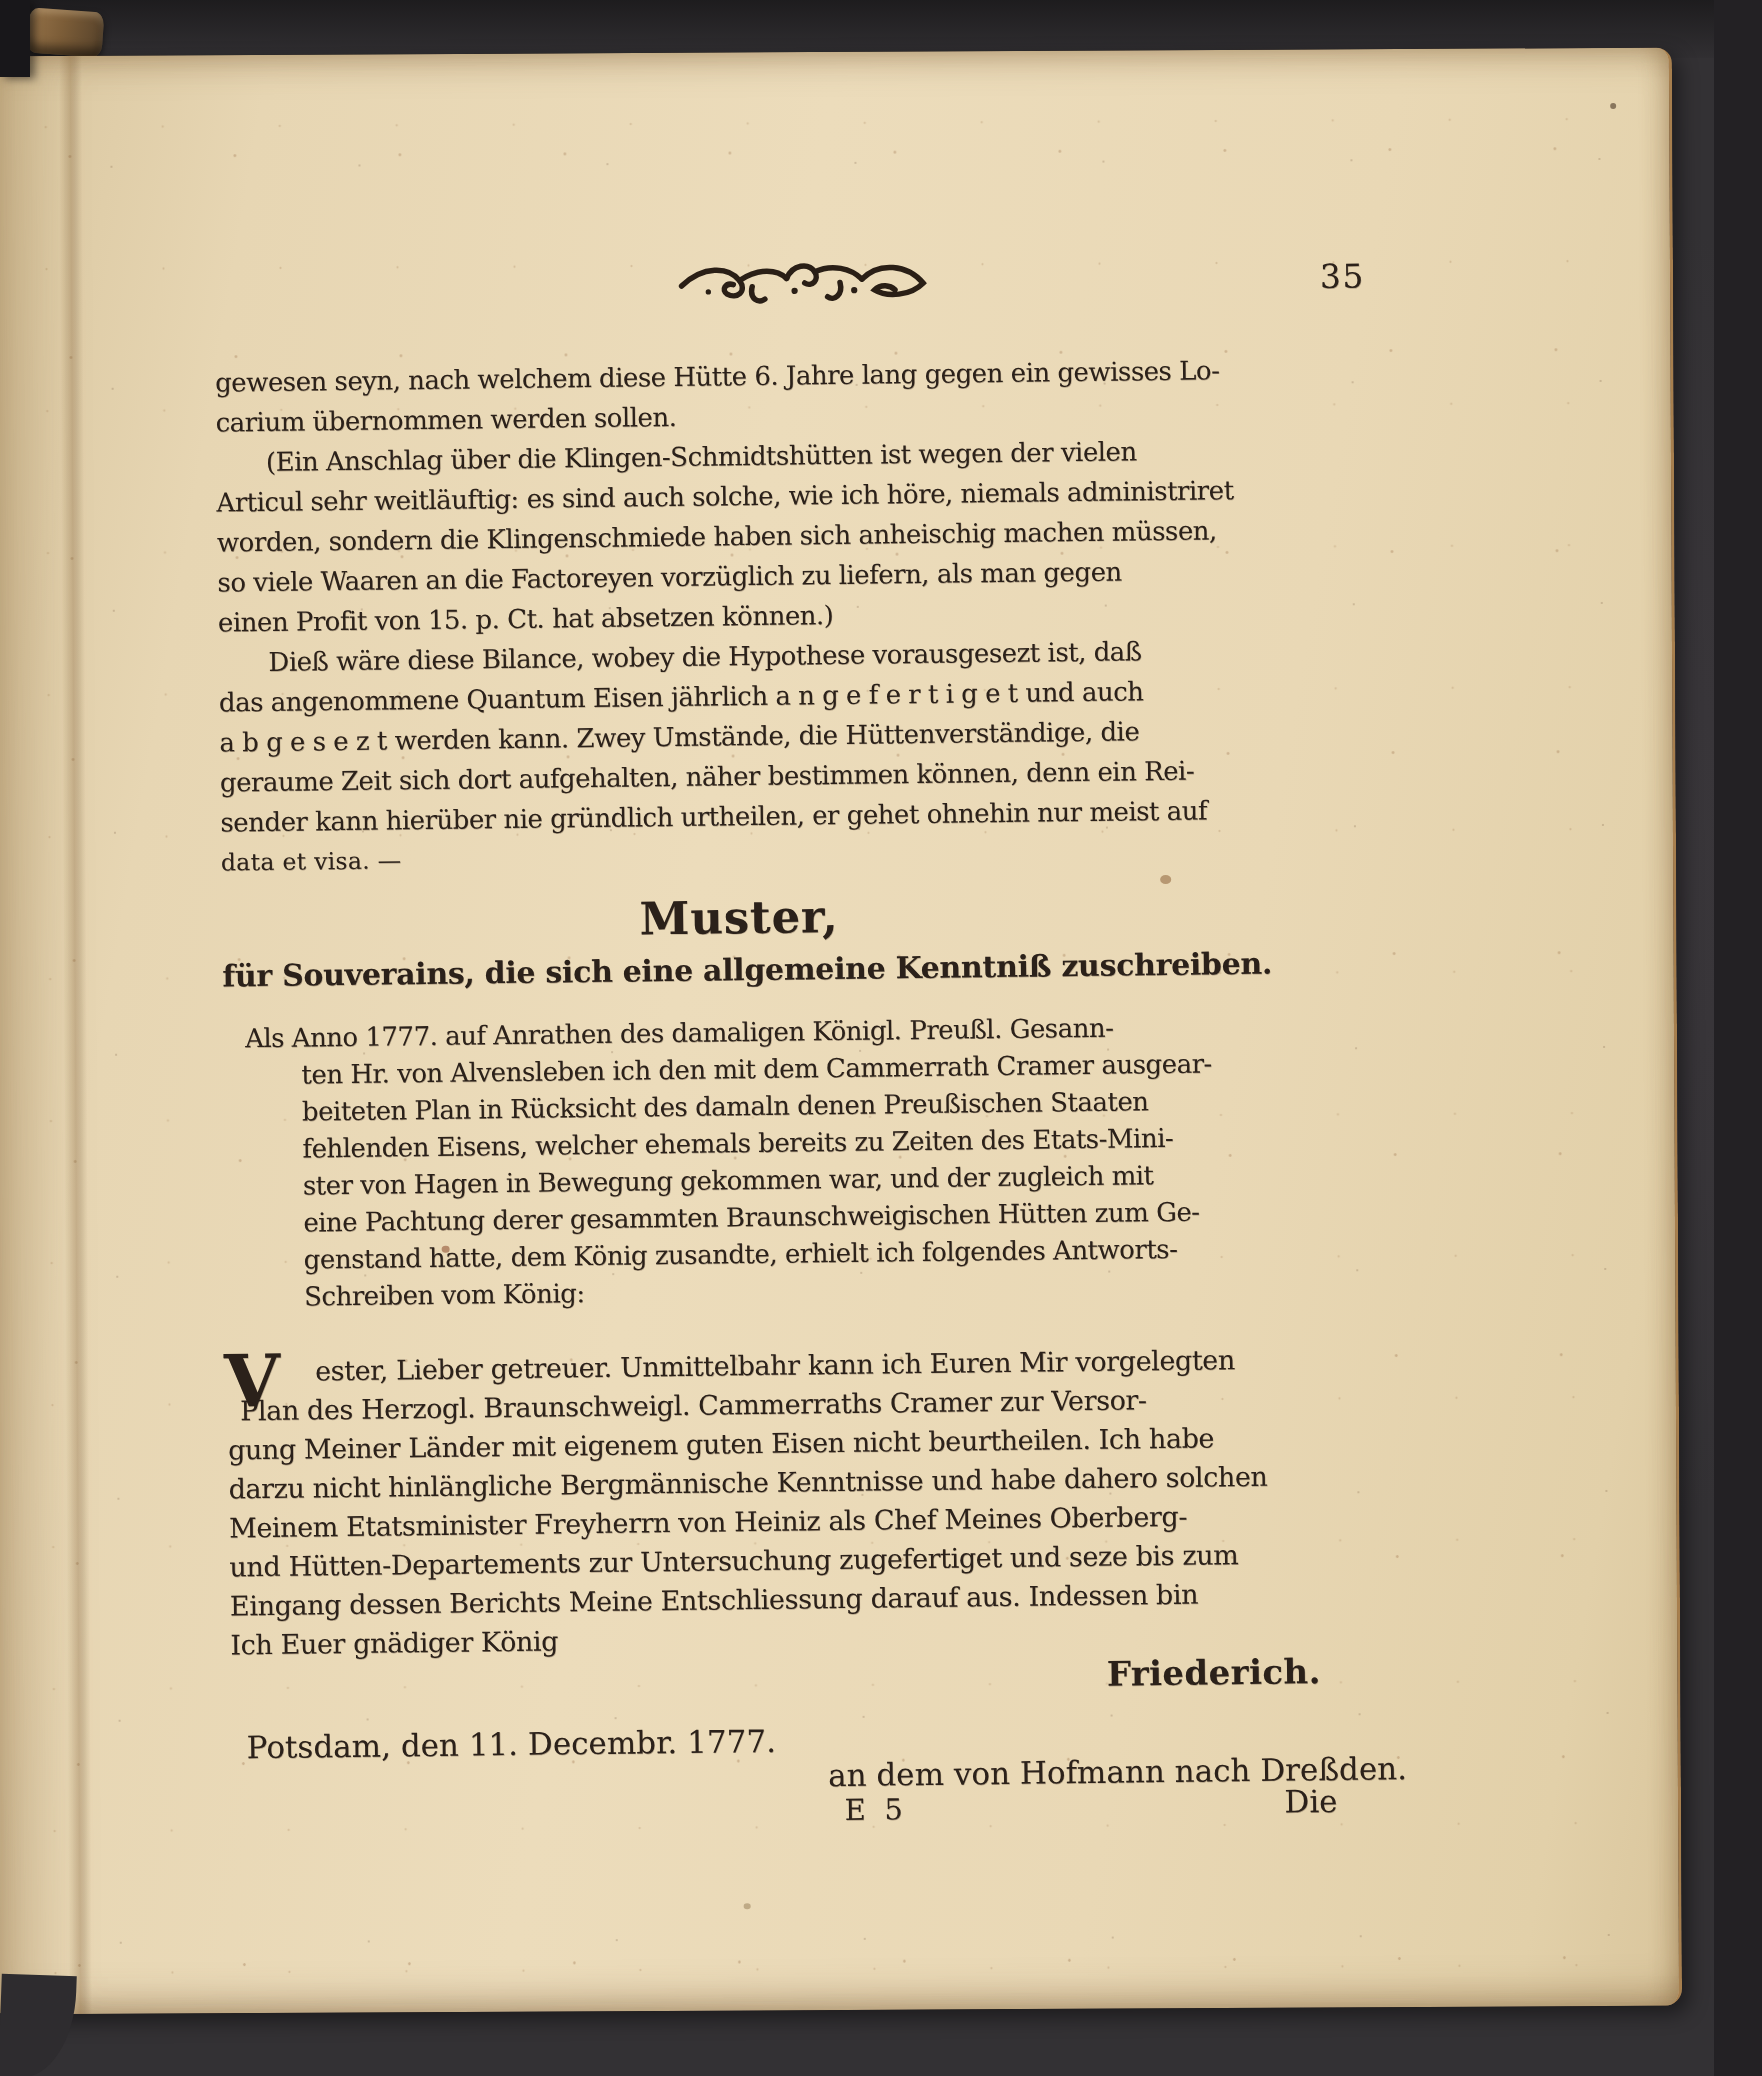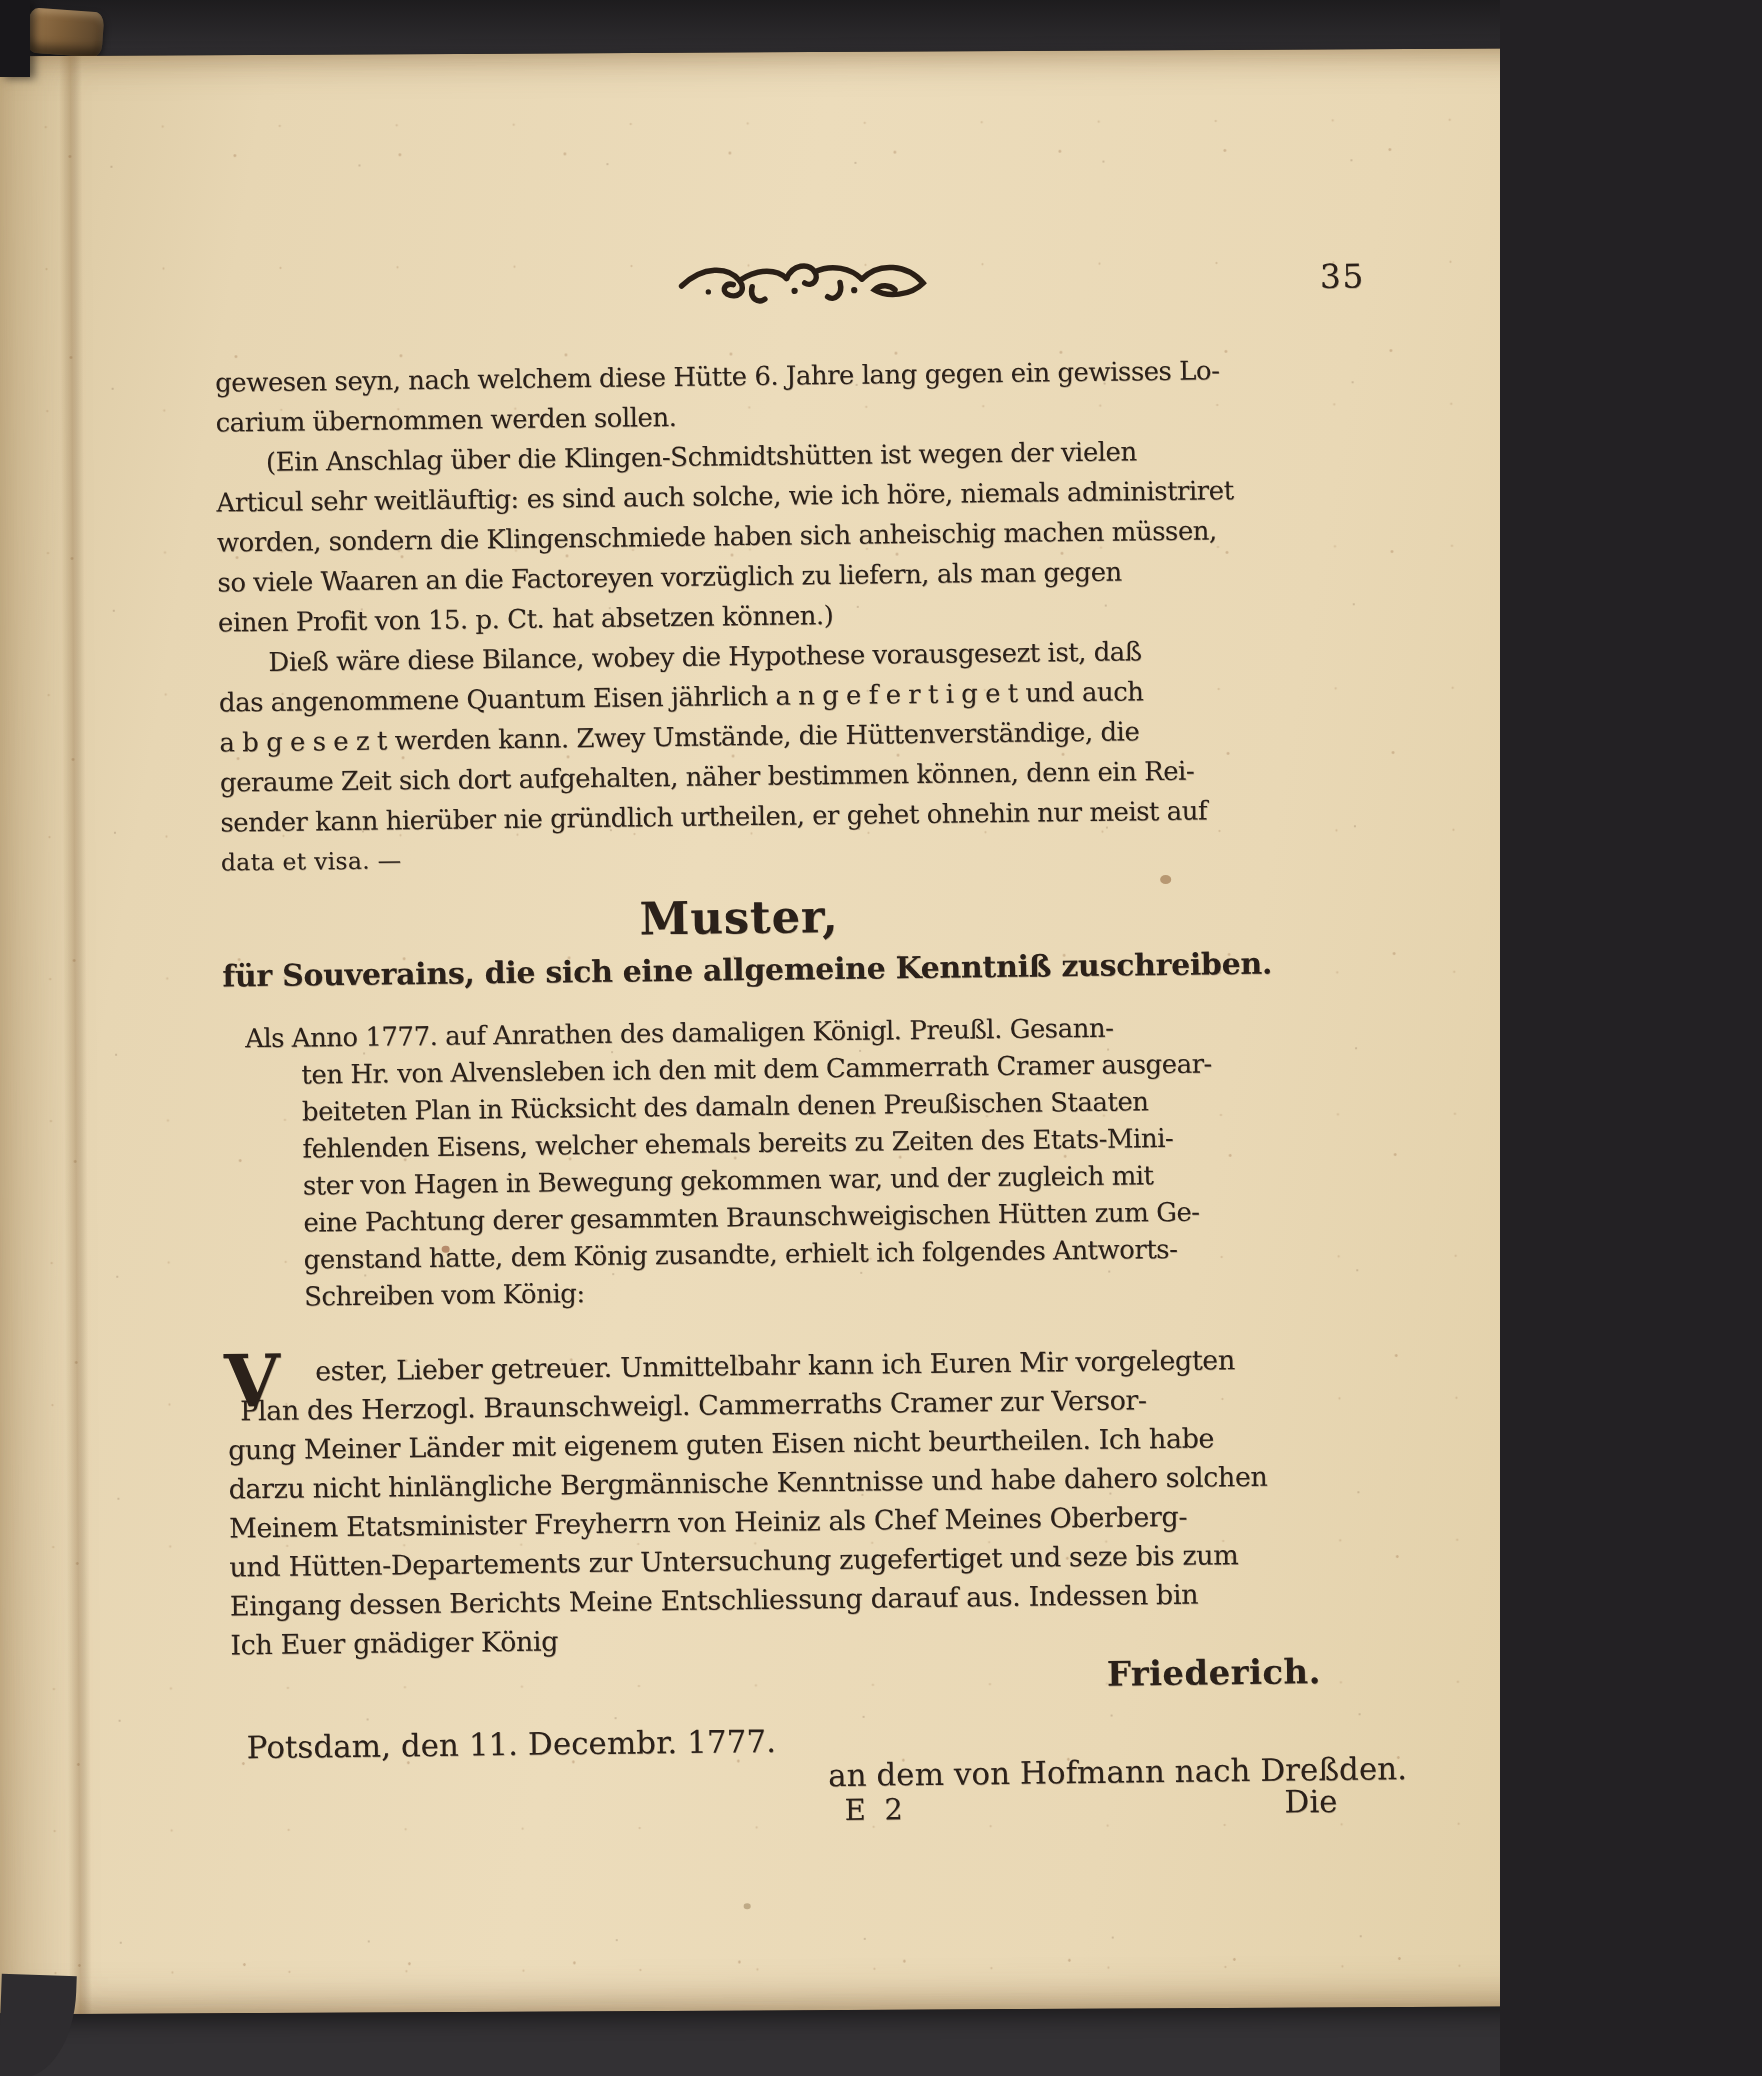--- a/index.html
+++ b/index.html
@@ -1,16 +1,16 @@
 <!DOCTYPE html>
 <html style="font-size:12.5px"><head>
 <meta charset="utf-8">
 <style>
   html,body{margin:0;padding:0;background:#232124;}
-  .scan{position:relative;width:1500px;height:2077px;overflow:hidden;
+  .scan{position:relative;width:1714px;height:2077px;overflow:hidden;
         background:radial-gradient(1097px 784px at 62% 42%, #434043 0%, #383539 62%, #333134 100%);
         font-family:"DejaVu Serif","Liberation Serif",serif;}
   .topshade{position:absolute;left:0;top:0;width:100%;height:58px;
         background:linear-gradient(180deg, rgba(12,11,12,.55), rgba(12,11,12,.05));}
   .cord{position:absolute;left:28px;top:10.2px;width:75px;height:45px;z-index:2;
         background:linear-gradient(100deg,#97744a 0%,#7c5d38 45%,#55412a 100%);
         border-radius:9.4px/12.5px;transform:rotate(4deg);
         box-shadow:inset 0 -7.8px 9.4px rgba(0,0,0,.45), inset 0 4.7px 6.3px rgba(255,230,190,.25), 0 3.9px 7.8px rgba(0,0,0,.55);}
   .paper{position:absolute;left:-7.8px;top:52px;width:1682px;height:1958px;z-index:3;
         transform:rotate(-0.3deg);
@@ -144,21 +144,21 @@
           <div class="line">darzu nicht hinlängliche Bergmännische Kenntnisse und habe dahero solchen</div>
           <div class="line">Meinem Etatsminister Freyherrn von Heiniz als Chef Meines Oberberg-</div>
           <div class="line">und Hütten-Departements zur Untersuchung zugefertiget und seze bis zum</div>
           <div class="line">Eingang dessen Berichts Meine Entschliessung darauf aus.  Indessen bin</div>
           <div class="line">Ich Euer gnädiger König</div>
         </div>
 
       <div class="abs signature">Friederich.</div>
       <div class="abs dateline">Potsdam, den 11. Decembr. 1777.</div>
       <div class="abs annotation">an dem von Hofmann nach Dreßden.</div>
-      <div class="abs sigmark">E 2</div>
+      <div class="abs sigmark">E 5</div>
       <div class="abs catchword">Die</div>
 
       <div class="speck sp1"></div>
       <div class="speck sp2"></div>
       <div class="speck sp4"></div>
     </div>
     <div class="speck sp3"></div>
   </div>
 
   <div class="blackL"></div>

